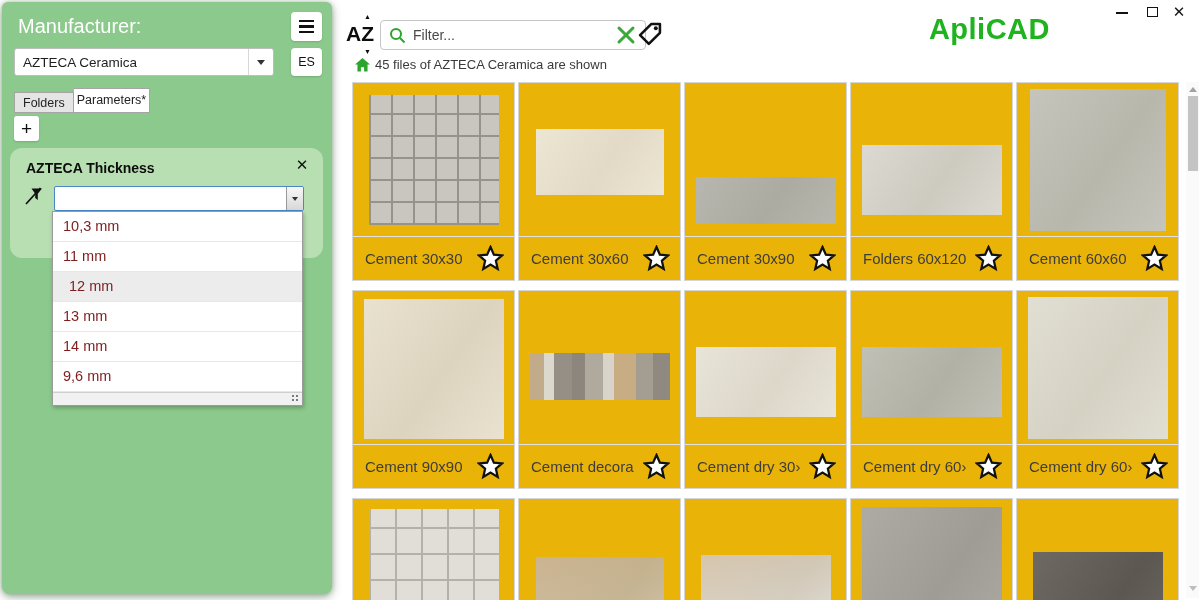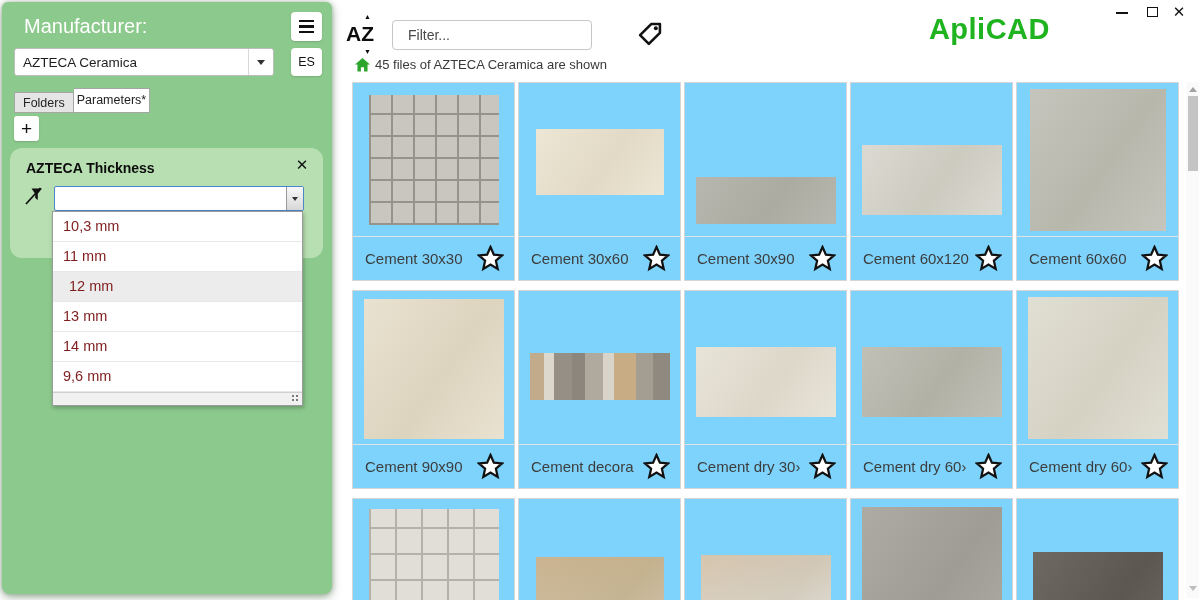--- a/index.html
+++ b/index.html
@@ -4,21 +4,21 @@
 <style>
   * { margin:0; padding:0; box-sizing:border-box; }
   html,body { width:1200px; height:600px; overflow:hidden; background:#fff;
     font-family:"Liberation Sans", sans-serif; }
   .stage { position:relative; width:1200px; height:600px; background:#fff; }
 
   
   .sidebar { position:absolute; left:2px; top:2px; width:330px; height:592px;
     background:#8cc98c; border-radius:6px 6px 8px 8px;
     box-shadow:0 3px 10px rgba(40,80,40,.45), 0 0 4px rgba(40,80,40,.25); }
-  .sb-title { position:absolute; left:22px; top:13px; color:#fff; font-size:20px; font-weight:400; }
+  .sb-title { position:absolute; left:16px; top:13px; color:#fff; font-size:20px; font-weight:400; }
   .menu-btn { position:absolute; right:10px; top:10px; width:31px; height:29px; background:#fff;
     border:none; border-radius:4px; cursor:pointer; display:flex; flex-direction:column;
     justify-content:center; align-items:center; gap:3px; box-shadow:0 1px 2px rgba(0,0,0,.15); }
   .menu-btn i { display:block; width:15px; height:2.4px; background:#111; }
 
   .mfr-combo { position:absolute; left:12px; top:46px; width:260px; height:28px; background:#fff;
     border:1px solid #bdbdbd; border-radius:3px; display:flex; align-items:center; cursor:pointer; }
   .mfr-combo .val { flex:1; padding-left:8px; font-size:13.5px; color:#1e1e1e; }
   .mfr-combo .arrow-box { width:25px; align-self:stretch; border-left:1px solid #d8d8d8;
     display:flex; align-items:center; justify-content:center; }
@@ -62,41 +62,41 @@
     background-image:radial-gradient(#7a7a7a 1px, transparent 1.3px); background-size:4px 4px; }
 
   
   .main { position:absolute; left:336px; top:0; width:864px; height:600px; }
 
   .az-ico { position:absolute; left:10px; top:22px; font-size:21px; font-weight:700; color:#0d0d0d; cursor:pointer; }
   .az-ico .z { position:relative; display:inline-block; }
   .az-ico .caret { position:absolute; left:50%; transform:translateX(-50%); font-size:7px; color:#0d0d0d; }
   .az-ico .caret.up { top:-9px; } .az-ico .caret.dn { bottom:-9px; }
 
-  .filterbox { position:absolute; left:44px; top:20px; width:200px; height:30px; background:#fff;
-    border:1px solid #c6c6c6; border-radius:4px; display:flex; align-items:center; padding:0 8px;margin-left:12px; }
+  .filterbox { position:absolute; left:44px; top:20px; width:266px; height:30px; background:#fff;
+    border:1px solid #c6c6c6; border-radius:4px; display:flex; align-items:center; padding:0 8px; }
   .filterbox input { flex:1; border:none; outline:none; font-size:14px; color:#333;
     font-family:inherit; margin-left:7px; background:transparent; }
   .filterbox input::placeholder { color:#4a4a4a; opacity:1; }
   .tag-ico { position:absolute; left:300px; top:20px; width:28px; height:28px; cursor:pointer; }
 
   .status { position:absolute; left:19px; top:57px; display:flex; align-items:center; gap:5px; }
   .status .txt { font-size:13px; color:#3a3a3a; }
 
   .logo { position:absolute; right:150px; top:13px; font-size:29px; font-weight:800;
     letter-spacing:.5px; }
 
   .winctl { position:absolute; top:4px; height:16px; cursor:pointer; }
   .wc-min { right:72px; width:12px; } .wc-min i { display:block; margin-top:8px; width:12px; height:1.8px; background:#111; }
   .wc-max { right:42px; width:11px; } .wc-max i { display:block; margin-top:3px; width:11px; height:10px; border:1.8px solid #111; }
   .wc-close { right:14px; width:14px; font-size:15px; line-height:16px; color:#111; text-align:center; }
 
   .grid { position:absolute; left:16px; top:82px; width:832px; height:518px; overflow:hidden;
     display:grid; grid-template-columns:repeat(5,163px); column-gap:3px; row-gap:9px; }
-  .card { width:163px; height:199px; background:#7dd3fc; border:1px solid #d6d6d6;
+  .card { width:163px; height:199px; background:#eab308; border:1px solid #d6d6d6;
     display:flex; flex-direction:column; }
   .imgarea { height:155px; position:relative; overflow:hidden; }
   .tile { position:absolute; left:50%; transform:translateX(-50%); }
   .tile-decora { background:
     linear-gradient(90deg,#c2ab8a 0 10%,#ddd8cd 10% 17%,#968f85 17% 30%,#8d867c 30% 39%,
     #b0a99d 39% 52%,#d9d4c9 52% 60%,#c8ad84 60% 76%,#a49d92 76% 88%,#90897f 88% 100%); }
   .labelrow { height:44px; border-top:1px solid #e2e2e2; display:flex; align-items:center;
     padding:0 10px 0 12px; }
   .pname { flex:1; font-size:15px; color:#3d3d3d; white-space:nowrap; overflow:hidden; }
   .star { width:27px; height:27px; cursor:pointer; flex:none; }
@@ -238,21 +238,21 @@
             <svg class="star" viewBox="0 0 24 24">
               <polygon points="12,1.8 15,8.6 22.3,9.2 16.8,14 18.4,21.3 12,17.4 5.6,21.3 7.2,14 1.7,9.2 9,8.6" fill="#fff" stroke="#111" stroke-width="2" stroke-linejoin="miter"></polygon>
             </svg>
           </div>
         </div>
         <div class="card">
           <div class="imgarea">
             <div class="tile" style="width: 140px; height: 70px; top: 62px; background-image: linear-gradient(125deg, rgb(219, 217, 209) 0%, rgb(205, 203, 192) 55%, rgb(219, 217, 209) 100%);"></div>
           </div>
           <div class="labelrow">
-            <span class="pname">Cement 60x120</span>
+            <span class="pname">Folders 60x120</span>
             <svg class="star" viewBox="0 0 24 24">
               <polygon points="12,1.8 15,8.6 22.3,9.2 16.8,14 18.4,21.3 12,17.4 5.6,21.3 7.2,14 1.7,9.2 9,8.6" fill="#fff" stroke="#111" stroke-width="2" stroke-linejoin="miter"></polygon>
             </svg>
           </div>
         </div>
         <div class="card">
           <div class="imgarea">
             <div class="tile" style="width: 136px; height: 142px; top: 6px; background-image: linear-gradient(125deg, rgb(198, 197, 189) 0%, rgb(184, 183, 172) 55%, rgb(198, 197, 189) 100%);"></div>
           </div>
           <div class="labelrow">

